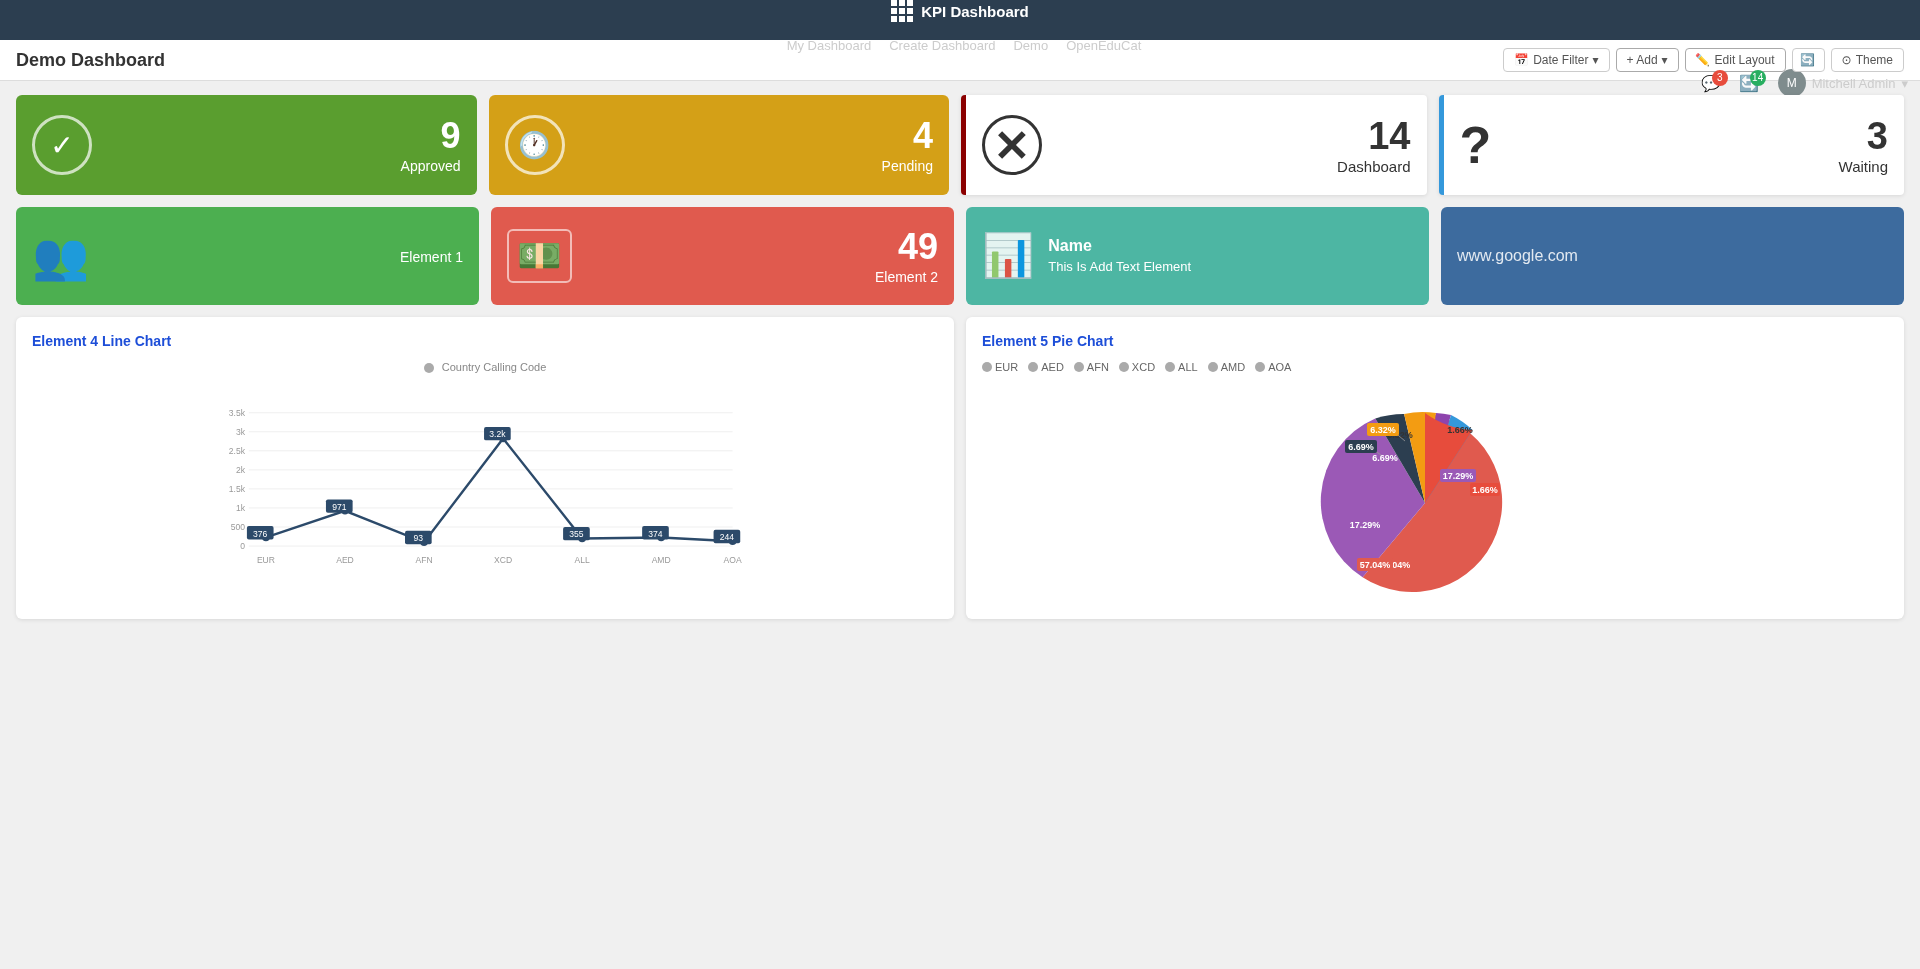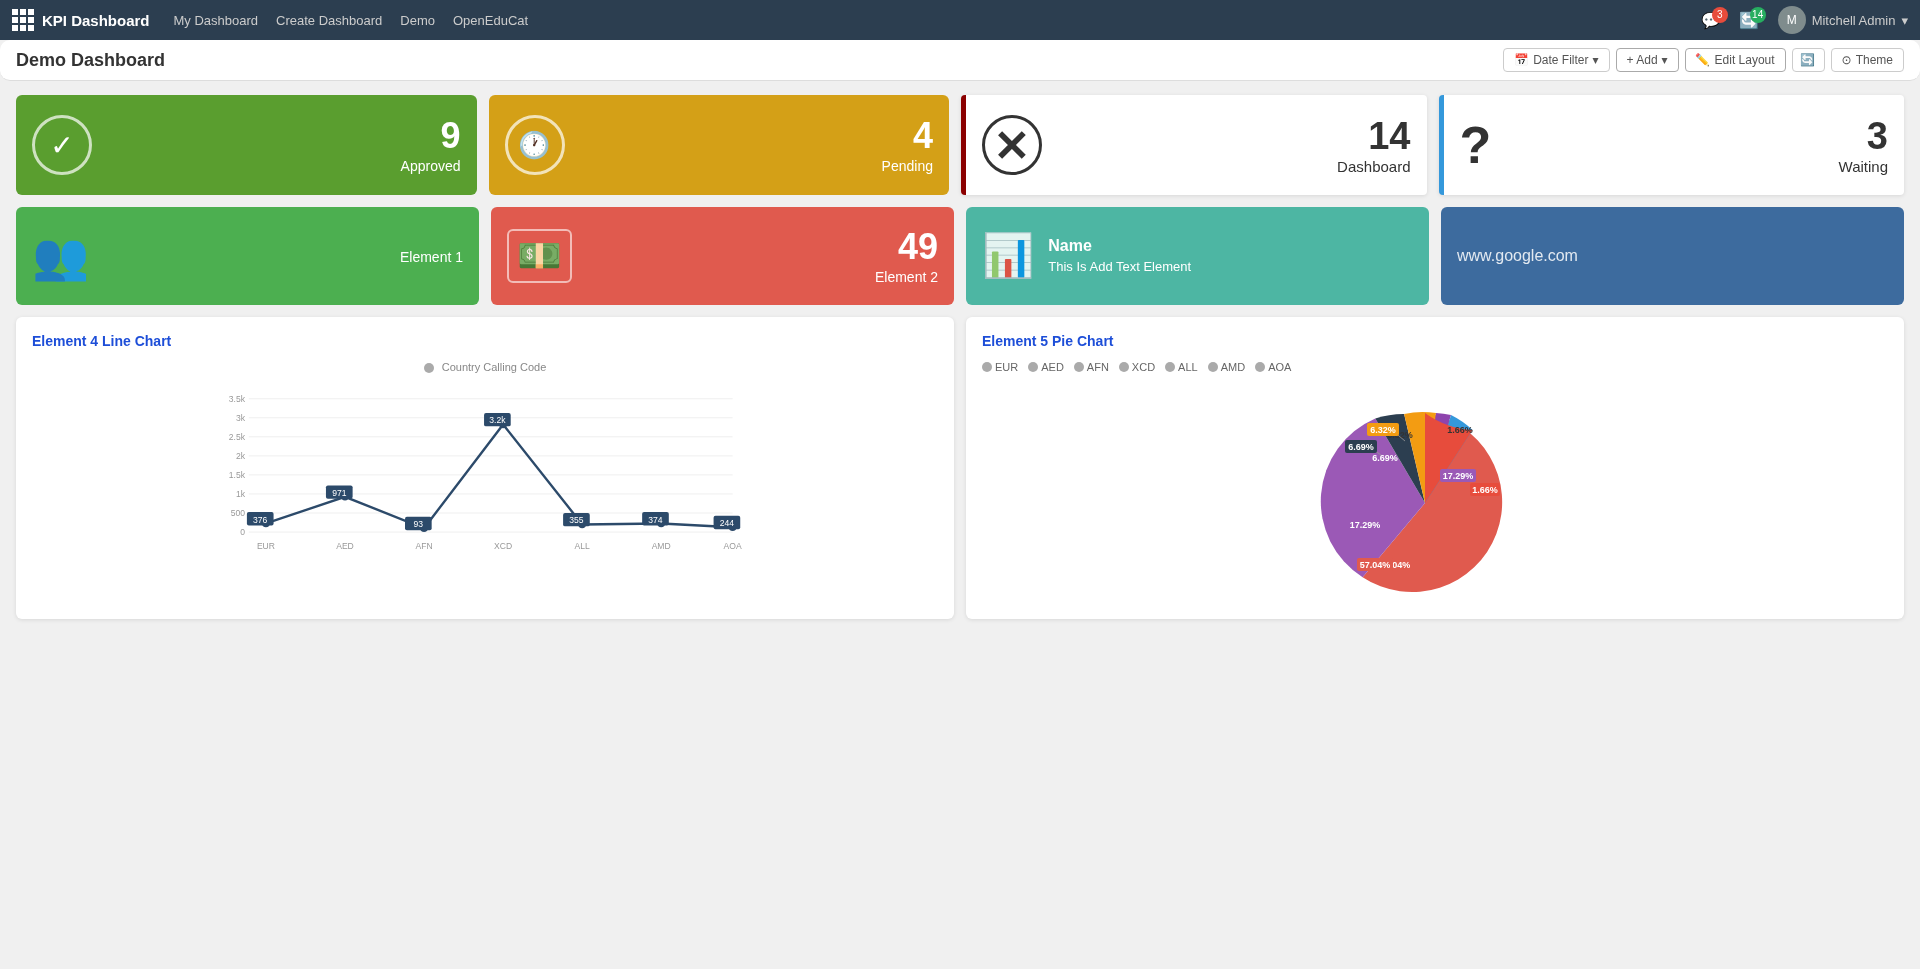--- a/index.html
+++ b/index.html
@@ -7,20 +7,21 @@
 
     
     .topnav {
       background: #2c3e50;
       color: #fff;
       display: flex;
       align-items: center;
       padding: 0 12px;
       height: 40px;
       gap: 16px;
+      flex-direction: column;
     }
     .topnav-logo { display: flex; align-items: center; gap: 8px; font-weight: bold; font-size: 15px; }
     .topnav-logo .grid-icon { display: grid; grid-template-columns: repeat(3,6px); gap: 2px; }
     .topnav-logo .grid-icon span { width:6px; height:6px; background:#fff; display:block; }
     .topnav-menu { display: flex; gap: 18px; font-size: 13px; margin-left: 8px; }
     .topnav-menu a { color: #ccc; text-decoration: none; }
     .topnav-right { margin-left: auto; display: flex; align-items: center; gap: 10px; }
     .topnav-badge { position: relative; display: flex; align-items: center; font-size: 12px; color: #ccc; cursor: pointer; }
     .badge-count {
       background: #e74c3c; color: #fff; border-radius: 50%;
@@ -34,21 +35,20 @@
     .avatar { width: 28px; height: 28px; border-radius: 50%; background: #7f8c8d; display: flex; align-items: center; justify-content: center; overflow:hidden; }
 
     
     .subheader {
       background: #fff;
       padding: 8px 16px;
       display: flex;
       align-items: center;
       justify-content: space-between;
       border-bottom: 1px solid #ddd;
-      border-radius: 10px;
     }
     .subheader-title { font-size: 18px; font-weight: bold; color: #333; }
     .subheader-actions { display: flex; gap: 6px; align-items: center; }
     .btn {
       border: 1px solid #ccc;
       background: #fff;
       padding: 4px 10px;
       border-radius: 4px;
       font-size: 12px;
       cursor: pointer;
@@ -149,21 +149,21 @@
     
     .charts-row { display: flex; gap: 12px; }
     .chart-card {
       background: #fff;
       border-radius: 6px;
       box-shadow: 0 1px 4px rgba(0,0,0,0.1);
       padding: 16px;
       flex: 1;
     }
     .chart-title { font-size: 14px; font-weight: bold; color: #1d4ed8; margin-bottom: 12px; }
-    .chart-legend { font-size: 11px; color: #888; display: flex; align-items: flex-end; gap: 8px; margin-bottom: 0; justify-content: center; }
+    .chart-legend { font-size: 11px; color: #888; display: flex; align-items: flex-end; gap: 8px; margin-bottom: 14px; justify-content: center; }
     .legend-dot { width: 10px; height: 10px; border-radius: 50%; background: #aaa; display: inline-block; }
 
     svg.line-chart { width: 100%; height: 200px; }
 
     
     .pie-legend { display: flex; gap: 10px; flex-wrap: wrap; font-size: 11px; color: #666; margin-bottom: 10px; align-items: center; }
     .pie-legend-item { display: flex; align-items: center; gap: 3px; }
     .pie-legend-dot { width: 10px; height: 10px; border-radius: 50%; display: inline-block; }
     svg.pie-chart { display: block; margin: 0 auto; }
 

